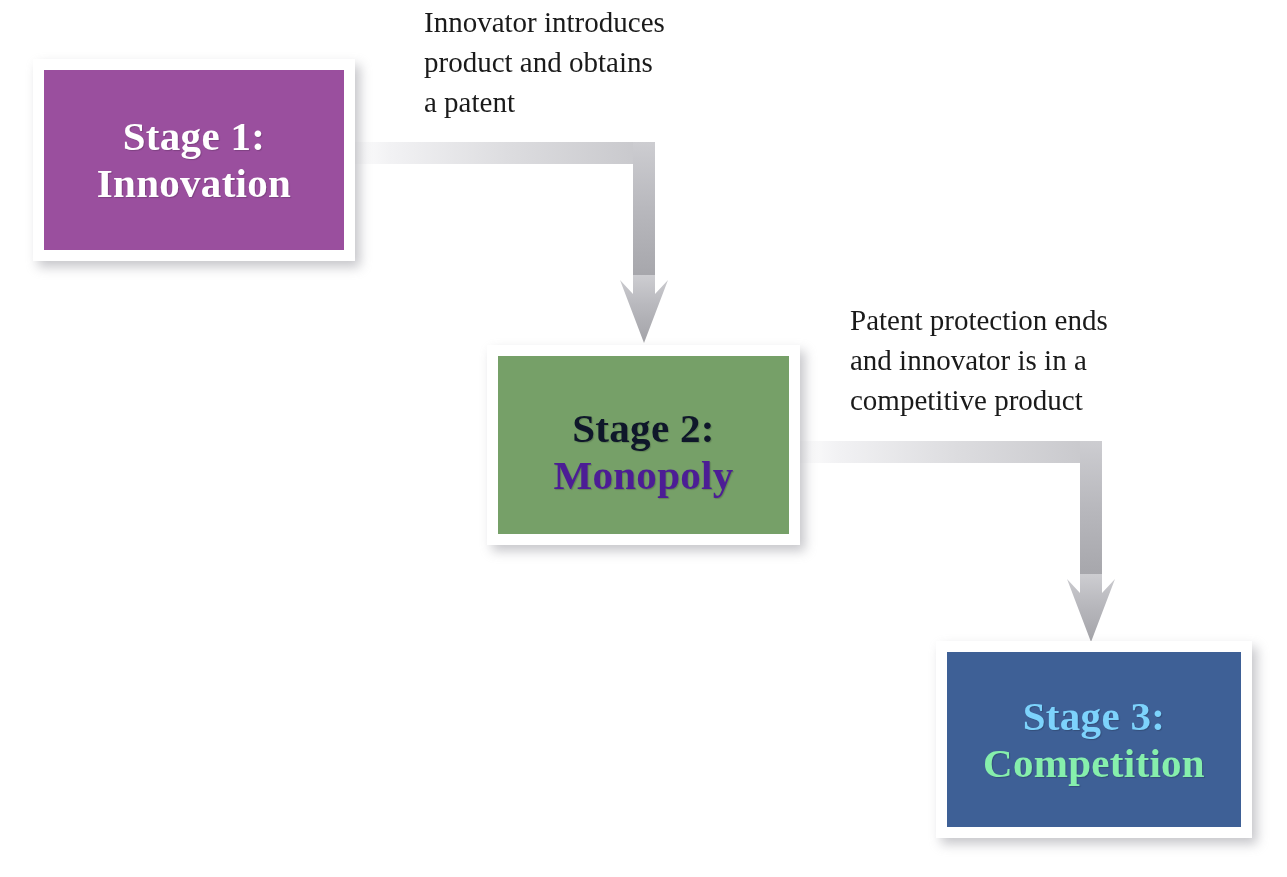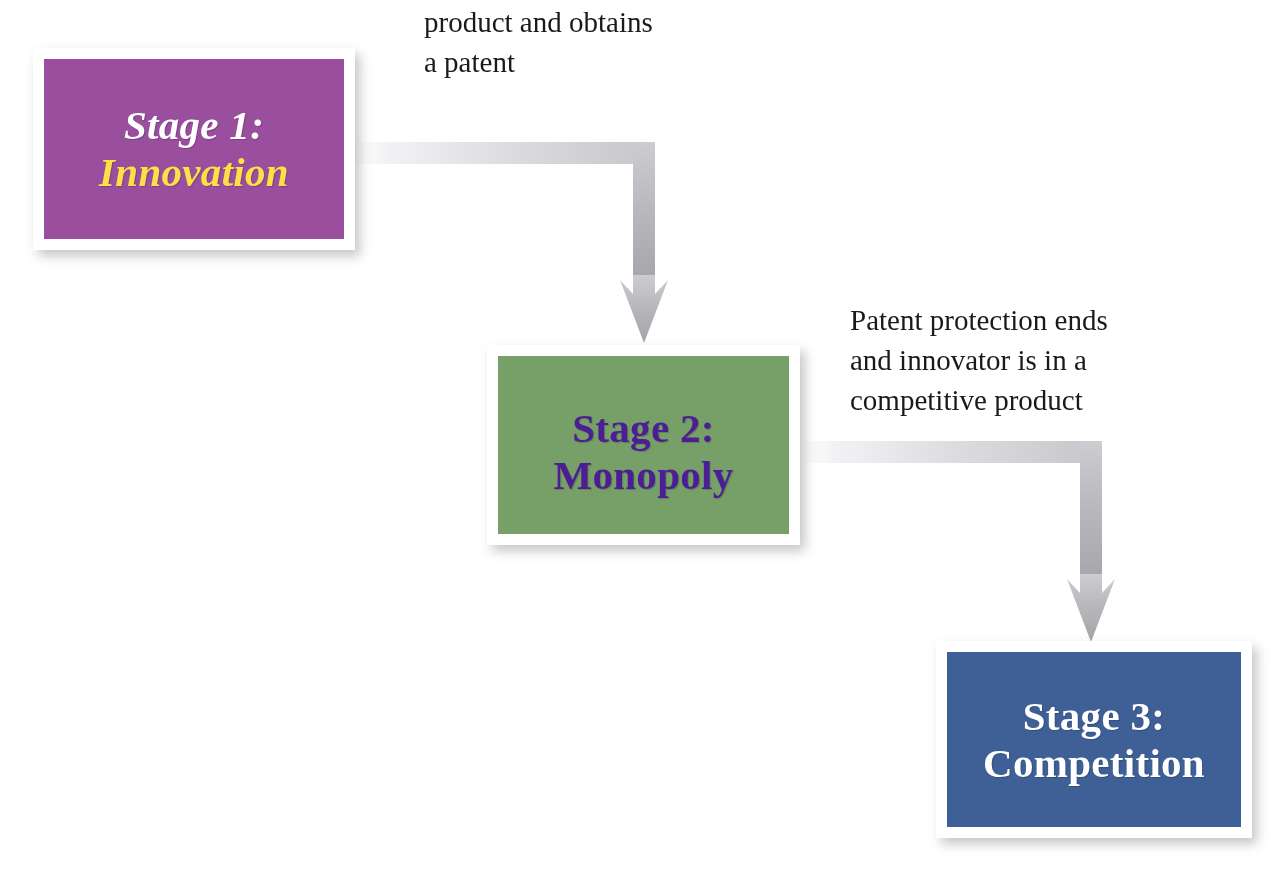--- a/index.html
+++ b/index.html
@@ -35,24 +35,23 @@
     color: #ffffff;
     font-weight: bold;
     text-align: center;
     line-height: 1.14;
     letter-spacing: 0.3px;
     white-space: nowrap;
     text-shadow: 1px 1px 1px rgba(0,0,0,0.18);
   }
 
   #box-stage1 {
-    left: 33px;  top: 48px;
+    left: 33px;  top: 59px;
     width: 322px; height: 202px;
     background: #9a4f9e;
-    font-style: italic;
   }
   #box-stage1 .line { font-size: 41px; }
 
   #box-stage2 {
     left: 487px; top: 345px;
     width: 313px; height: 200px;
     background: #76a068;
   }
   #box-stage2 .line { font-size: 41px; }
 
@@ -125,34 +124,35 @@
         <stop offset="100%" stop-color="#a3a3a8"></stop>
       </linearGradient>
     </defs>
     <rect x="0" y="14" width="296" height="22" fill="url(#grad-h-2)"></rect>
     <rect x="285" y="14" width="22" height="148" fill="url(#grad-v-2)"></rect>
     <path d="M 272 152 L 285 166 L 285 147 L 307 147 L 307 166 L 320 152 L 296 215 Z" fill="url(#grad-v-2)"></path>
   </svg>
 
   <div class="stage-box" id="box-stage1" style="background: rgb(154, 79, 158); border-color: rgb(255, 255, 255);">
     <span class="line" style="color: rgb(255, 255, 255);">Stage 1:</span>
-    <span class="line" style="color: #fde047;">Innovation</span>
+    <span class="line" style="color: #ffffff;">Innovation</span>
   </div>
 
   <div class="stage-box" id="box-stage2" style="background: rgb(118, 160, 104); border-color: rgb(255, 255, 255);">
-    <span class="line" style="color: #4c1d95; margin-top: 13px;">Stage 2:</span>
+    <span class="line" style="color: #0f172a; margin-top: 13px;">Stage 2:</span>
     <span class="line" style="color: #4c1d95;">Monopoly</span>
   </div>
 
   <div class="stage-box" id="box-stage3" style="background: rgb(62, 96, 150); border-color: rgb(255, 255, 255);">
-    <span class="line" style="color: #ffffff;">Stage 3:</span>
-    <span class="line" style="color: #ffffff;">Competition</span>
+    <span class="line" style="color: #7dd3fc;">Stage 3:</span>
+    <span class="line" style="color: #86efac;">Competition</span>
   </div>
 
   <div class="caption" id="caption-1">
+    <div>Innovator introduces</div>
     <div>product and obtains</div>
     <div>a patent</div>
   </div>
 
   <div class="caption" id="caption-2">
     <div>Patent protection ends</div>
     <div>and innovator is in a</div>
     <div>competitive product</div>
   </div>
 

